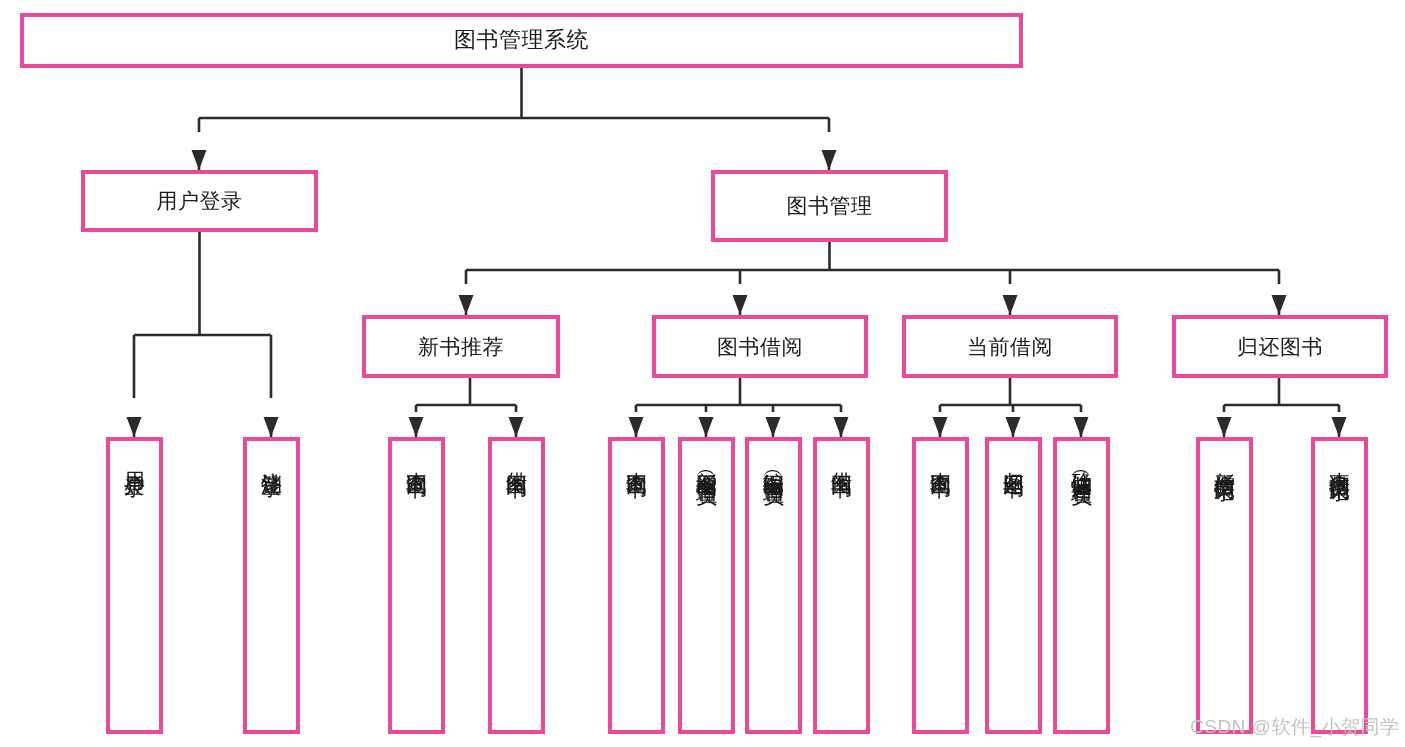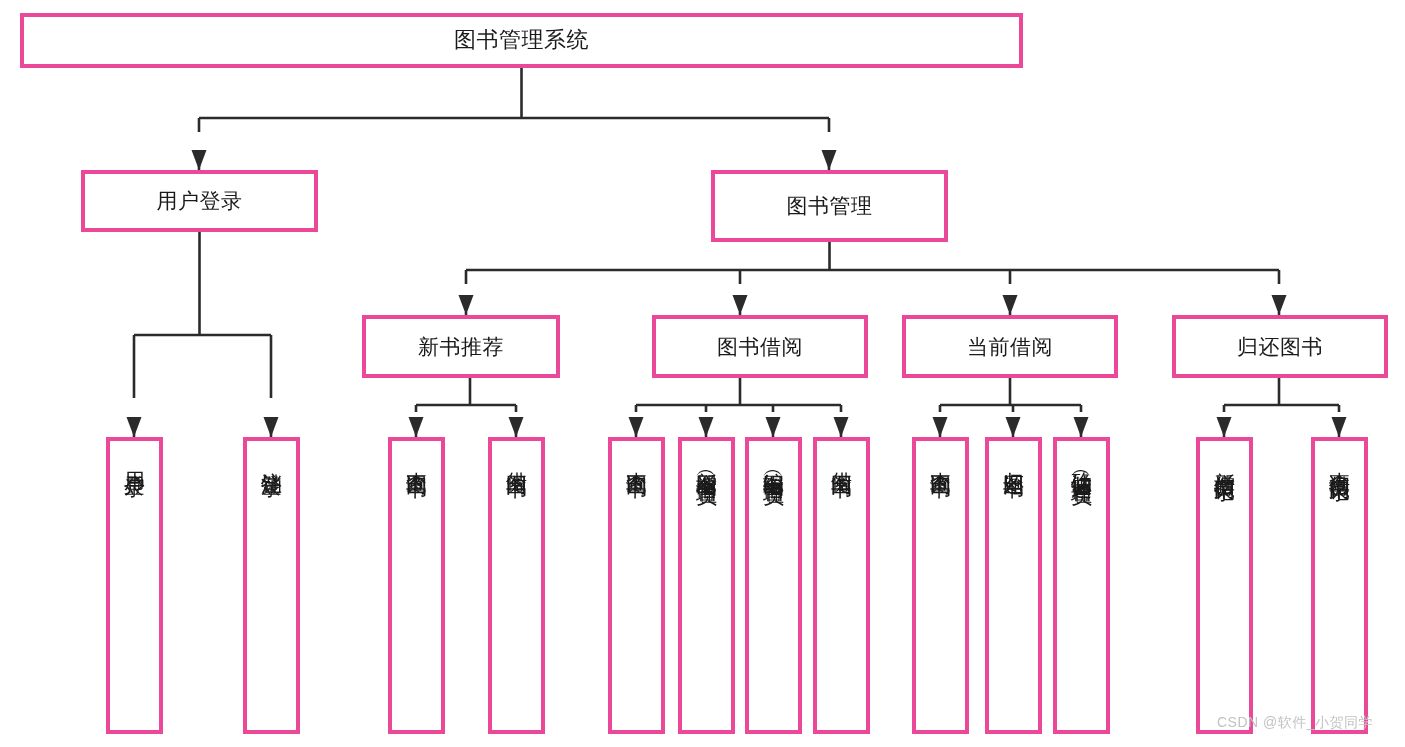--- a/index.html
+++ b/index.html
@@ -59,26 +59,25 @@
   .node.leaf .node-label {
     writing-mode: vertical-rl;
     text-orientation: upright;
     font-size: 21px;
     line-height: 1.05;
     letter-spacing: 2px;
     white-space: nowrap;
   }
   .watermark {
     position: absolute;
-    font-size: 14px;
+    font-size: 19px;
     color: #c2c2c2;
     white-space: nowrap;
     letter-spacing: 0.5px;
     user-select: none;
-    margin-left: 27px;
   }
 </style>
 </head>
 <body>
 
 <div id="canvas">
 
   <svg id="connectors" viewBox="0 0 1405 747" xmlns="http://www.w3.org/2000/svg">
     <g id="lines-group" fill="none" stroke="#2b2b2b" stroke-width="2.6">
         <path d="M 521.5 68 L 521.5 118"></path>

